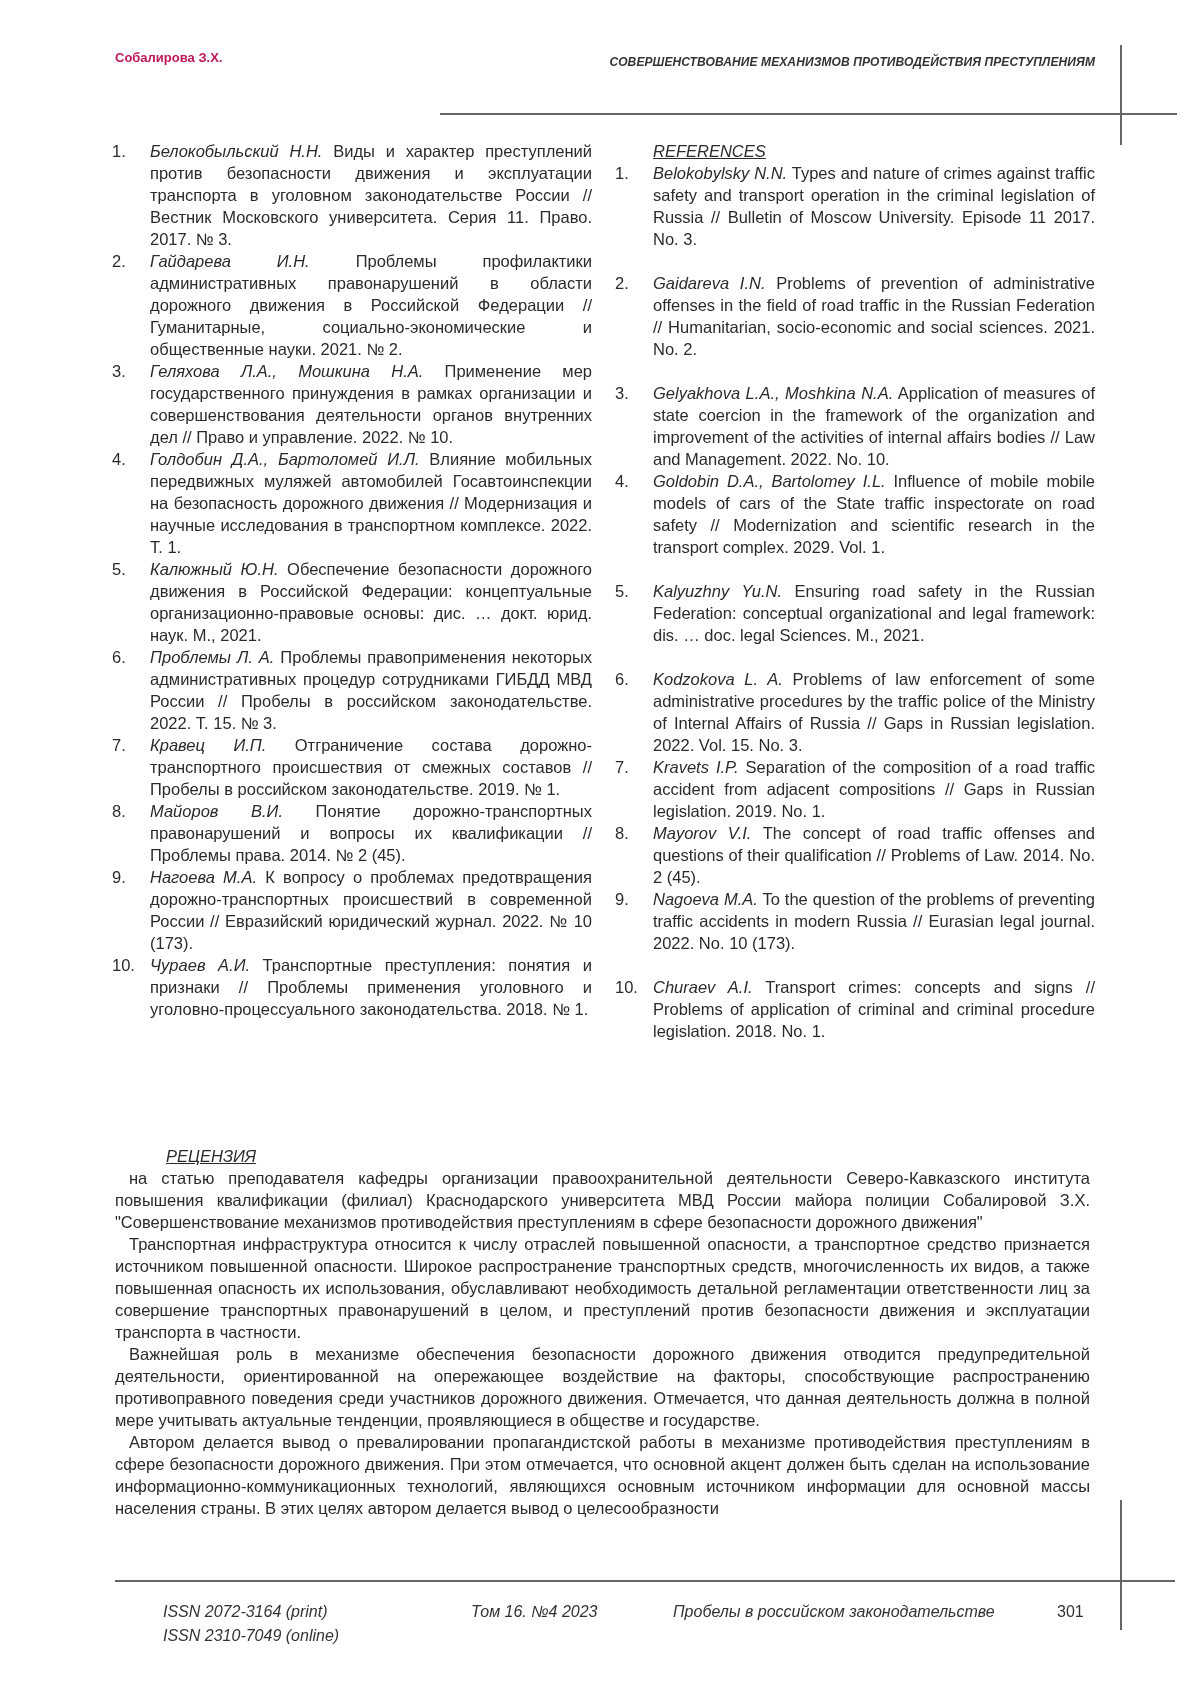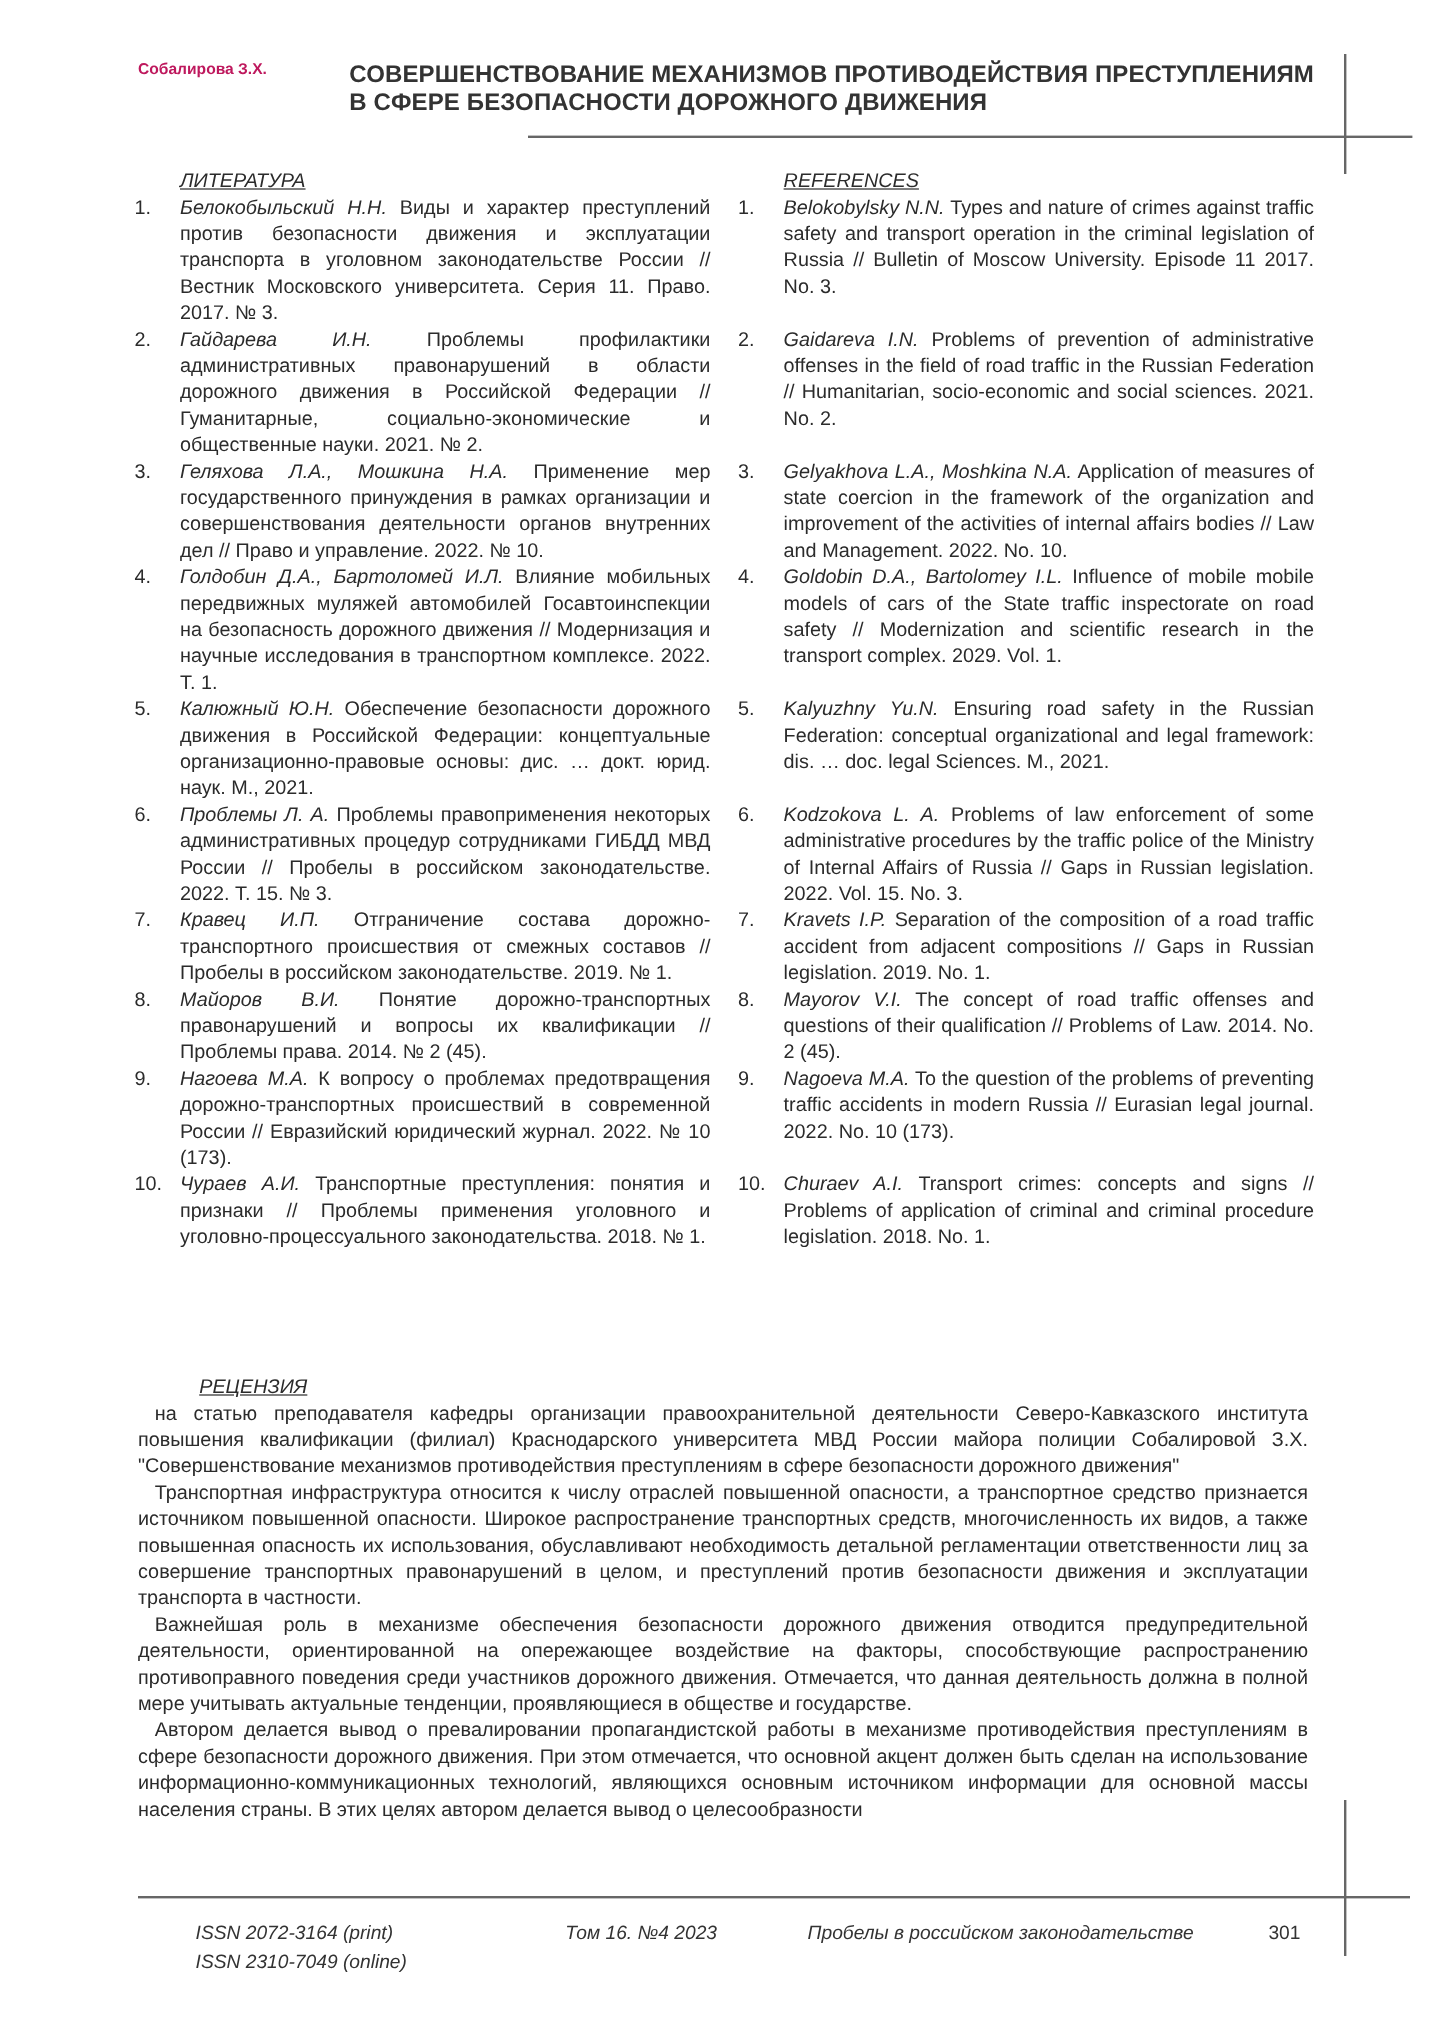--- a/index.html
+++ b/index.html
@@ -1,19 +1,19 @@
 <!DOCTYPE html>
 <html><head>
 <meta charset="utf-8">
 <style>
   html, body { margin: 0; padding: 0; background: #ffffff; }
   body { width: 1200px; height: 1697px; position: relative; overflow: hidden;
          font-family: "Liberation Sans", "DejaVu Sans", sans-serif; color: #2b2b2b; }
   .hdr-author { position: absolute; left: 115px; top: 50px; font-size: 13px; font-weight: bold; color: #be185d; }
-  .hdr-title { position: absolute; right: 105px; top: 50px; text-align: left; font-size: 20px; font-weight: bold; line-height: 24px; color: #333; letter-spacing: 0.1px; }
+  .hdr-title { position: absolute; right: 105px; top: 50px; text-align: center; font-size: 12px; font-weight: bold; font-style: italic; line-height: 24px; color: #333; letter-spacing: 0.1px; }
   .hdr-rule { position: absolute; left: 440px; top: 113px; width: 737px; height: 2px; background: #666; }
   .hdr-vline { position: absolute; left: 1120px; top: 45px; width: 2px; height: 100px; background: #666; }
 
   .col { position: absolute; top: 140px; width: 480px; font-size: 16.5px; line-height: 22px; }
   .col.left { left: 112px; }
   .col.right { left: 615px; }
   .sec-title { font-style: italic; text-decoration: underline; margin-left: 38px; line-height: 22px; }
   .ref { display: flex; text-align: justify; }
   .ref .num { width: 38px; flex: 0 0 38px; }
   .ref .body { flex: 1; }
@@ -32,28 +32,26 @@
   .ftr.journal { left: 673px; }
   .ftr.page { left: 1057px; font-style: normal; }
 </style>
 </head>
 <body>
 
 <div>
   <div class="hdr-author">Собалирова З.Х.</div>
   <div class="hdr-title">
     <div>СОВЕРШЕНСТВОВАНИЕ МЕХАНИЗМОВ ПРОТИВОДЕЙСТВИЯ ПРЕСТУПЛЕНИЯМ</div>
-    <div>В СФЕРЕ БЕЗОПАСНОСТИ ДОРОЖНОГО ДВИЖЕНИЯ</div>
   </div>
   <div class="hdr-rule"></div>
   <div class="hdr-vline"></div>
 </div>
 
 <div class="col left">
-  <div class="sec-title">ЛИТЕРАТУРА</div>
 
   <div class="ref">
     <span class="num">1.</span>
     <span class="body"><span class="auth">Белокобыльский Н.Н.</span><span> Виды и характер преступлений против безопасности движения и эксплуатации транспорта в уголовном законодательстве России // Вестник Московского университета. Серия 11. Право. 2017. № 3.</span></span>
   </div>
   <div class="ref">
     <span class="num">2.</span>
     <span class="body"><span class="auth">Гайдарева И.Н.</span><span> Проблемы профилактики административных правонарушений в области дорожного движения в Российской Федерации // Гуманитарные, социально-экономические и общественные науки. 2021. № 2.</span></span>
   </div>
   <div class="ref">

